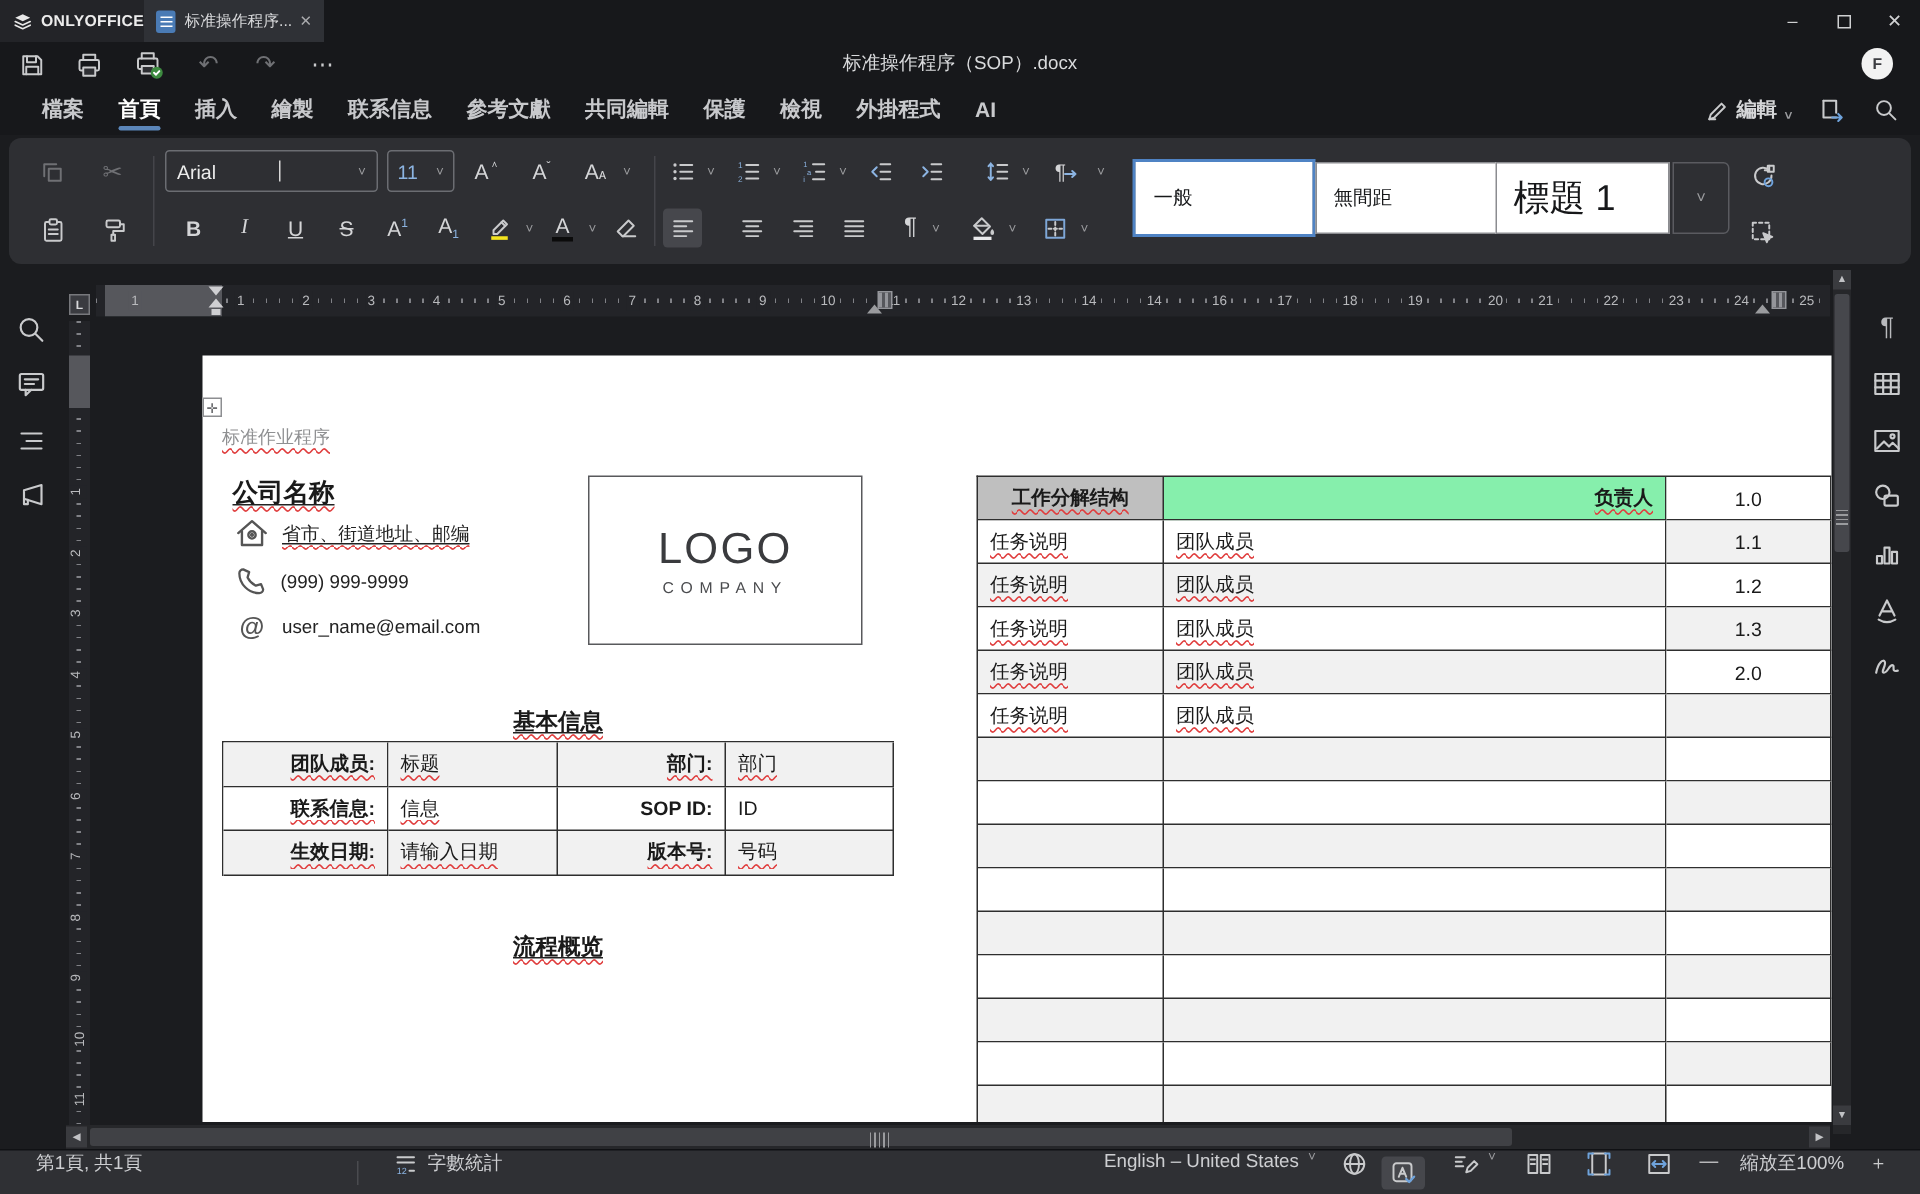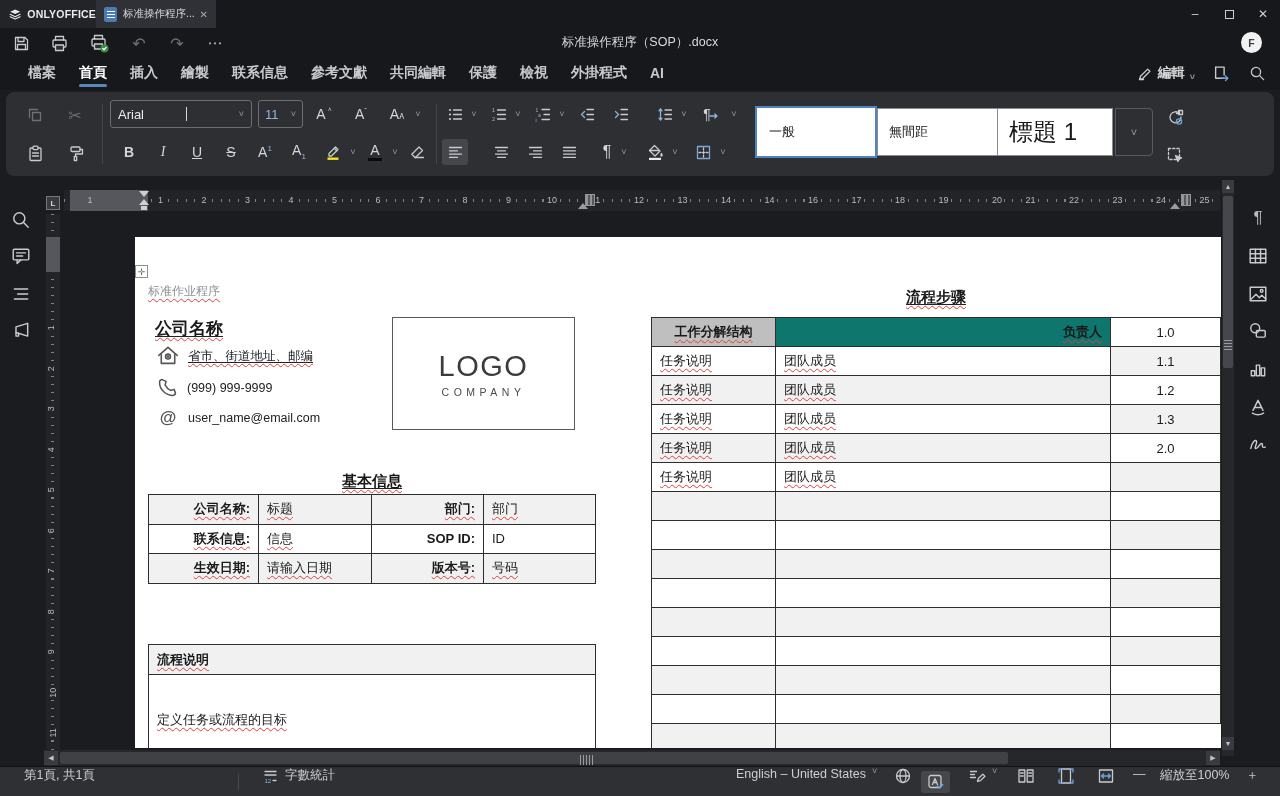--- a/index.html
+++ b/index.html
@@ -561,21 +561,21 @@
     <div id="logo-box">
       <div class="l1">LOGO</div>
       <div class="l2">COMPANY</div>
     </div>
 
     <div class="abs doc-title" style="left:13px;top:235px;width:448px;">
       <span class="sq"><span class="u">基本信息</span></span>
     </div>
     <div id="info-table" class="dtable" style="left:13px;top:257px;width:448px;grid-template-columns:110px 113px 112px 112px;grid-auto-rows:29.5px;">
         <div class="dcell lab" style="background: rgb(241, 241, 241);">
-          <span class="sq">公司名称:</span>
+          <span class="sq">团队成员:</span>
         </div>
         <div class="dcell val" style="background: rgb(241, 241, 241);">
           <span class="sq">标题</span>
         </div>
         <div class="dcell lab" style="background: rgb(241, 241, 241);">
           <span class="sq">部门:</span>
         </div>
         <div class="dcell val" style="background: rgb(241, 241, 241);">
           <span class="sq">部门</span>
         </div>
@@ -598,37 +598,29 @@
           <span class="sq">请输入日期</span>
         </div>
         <div class="dcell lab" style="background: rgb(241, 241, 241);">
           <span class="sq">版本号:</span>
         </div>
         <div class="dcell val" style="background: rgb(241, 241, 241);">
           <span class="sq">号码</span>
         </div>
       </div>
 
-    <div class="dtable" style="left:13px;top:407px;width:448px;grid-template-columns:447px;">
-      <div class="dcell val" style="height:30px;background:#f1f1f1;font-weight:bold;">
-          <span class="sq">流程说明</span>
-        </div>
-      <div class="dcell val" style="height:74px;align-items:flex-start;padding-top:36px;">
-          <span class="sq">定义任务或流程的目标</span>
-        </div>
-    </div>
-
-    <div class="abs doc-title" style="left:516px;top:51px;width:570px;">
-      <span class="sq"><span class="u">流程步骤</span></span>
-    </div>
+    <div class="abs doc-title" style="left:13px;top:385px;width:448px;">
+      <span class="sq"><span class="u">流程概览</span></span>
+    </div>
+
     <div id="steps-table" class="dtable" style="left:516px;top:80px;width:570px;grid-template-columns:124px 335px 110px;grid-auto-rows:29px;">
         <div class="dcell ctr" style="background: rgb(191, 191, 191); font-weight: bold;">
           <span class="sq">工作分解结构</span>
         </div>
-        <div class="dcell lab" style="background: #0f766e; font-weight: bold;">
+        <div class="dcell lab" style="background: #86efac; font-weight: bold;">
           <span class="sq">负责人</span>
         </div>
         <div class="dcell ctr" style="background: rgb(255, 255, 255);">
           <span>1.0</span>
         </div>
         <div class="dcell val" style="background: rgb(255, 255, 255);">
           <span class="sq">任务说明</span>
         </div>
         <div class="dcell val" style="background: rgb(255, 255, 255);">
           <span class="sq">团队成员</span>

